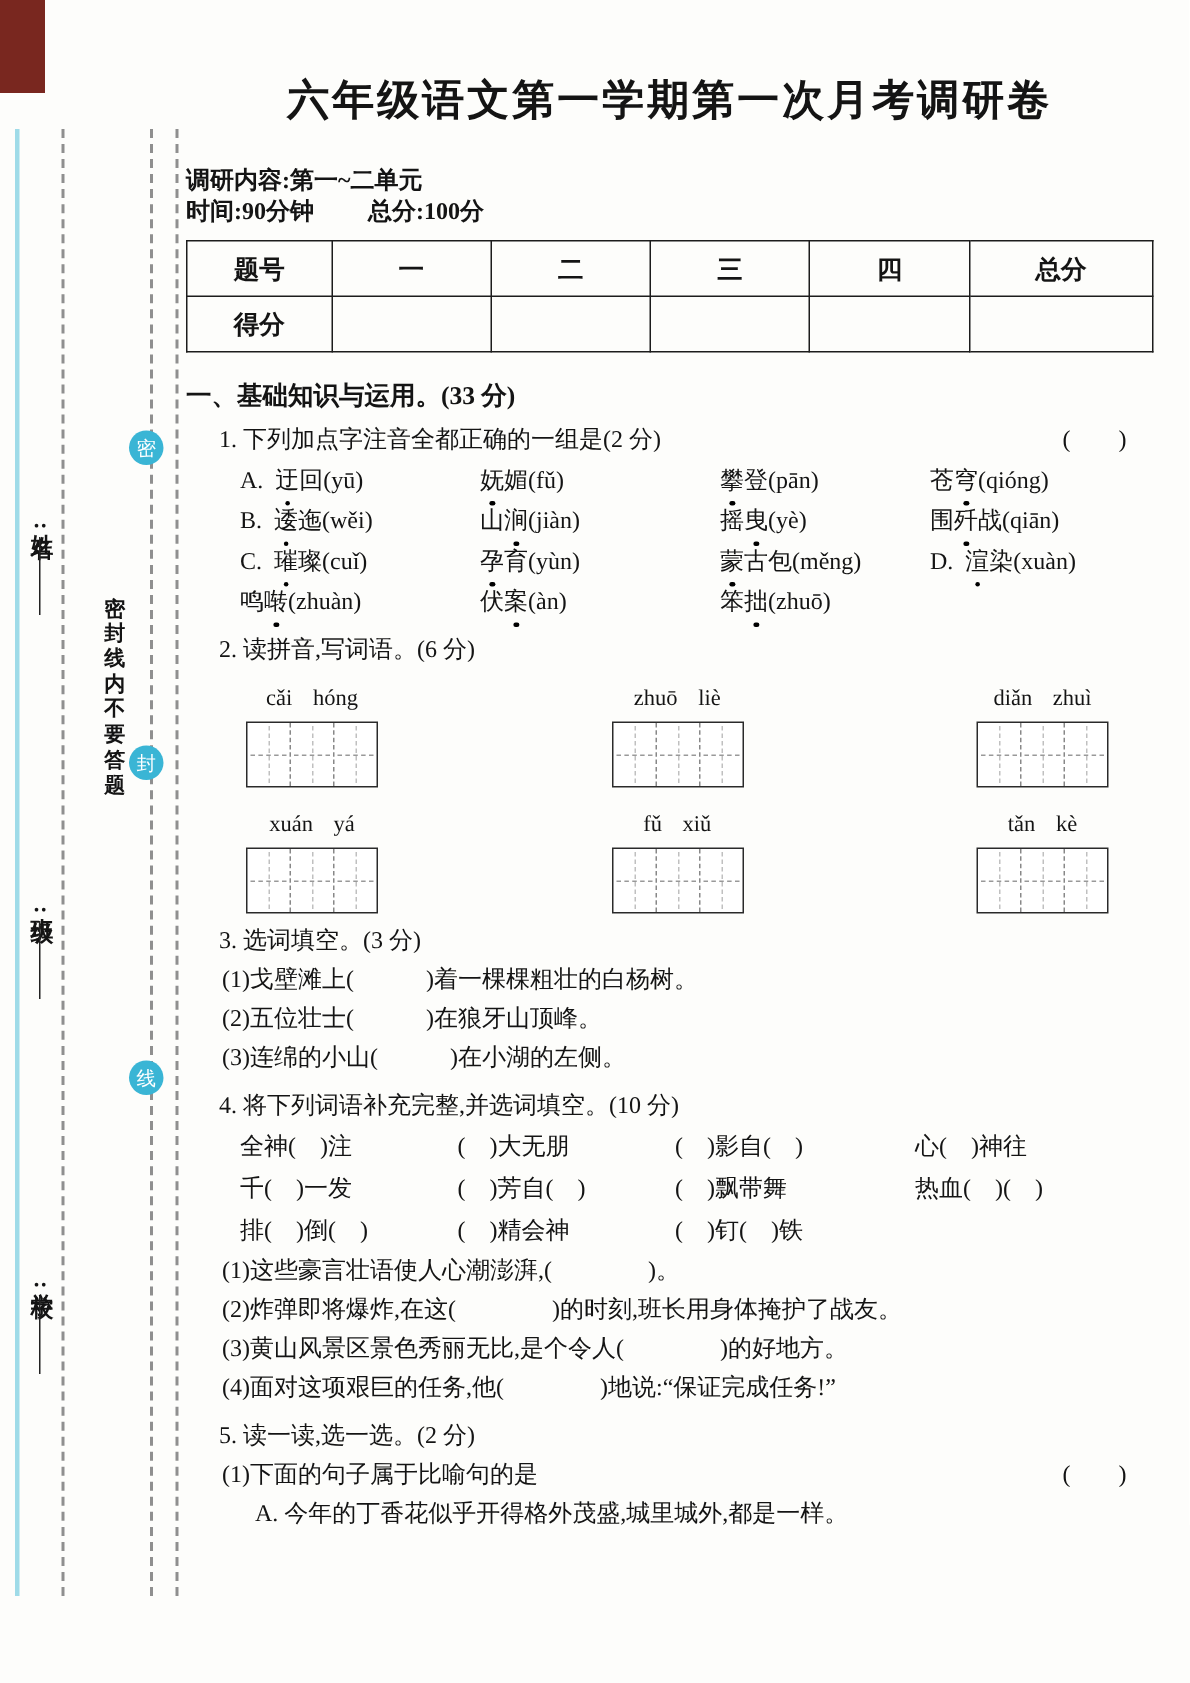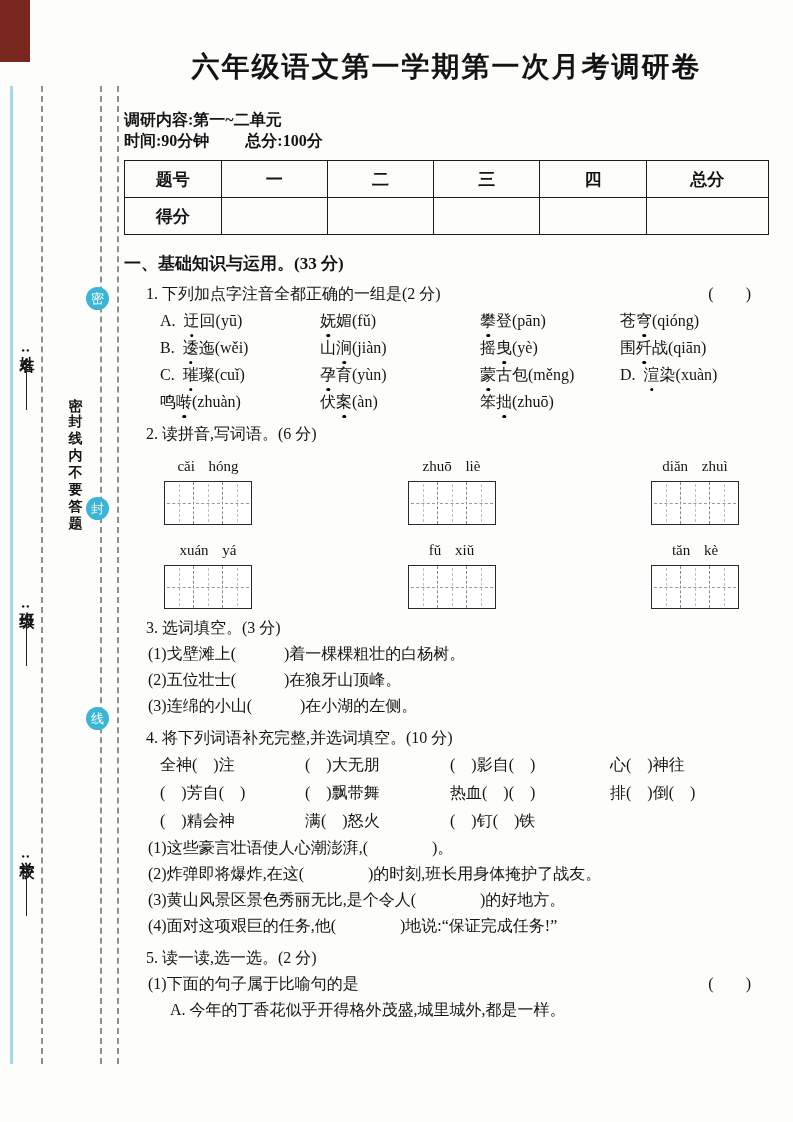--- a/index.html
+++ b/index.html
@@ -221,26 +221,26 @@
       <div class="item">(3)连绵的小山(　　　)在小湖的左侧。</div>
     </div>
 
     <div class="q">
       <div class="q-label">4. 将下列词语补充完整,并选词填空。(10 分)</div>
       <div class="idiom-grid">
         <span>全神(　)注</span>
         <span>(　)大无朋</span>
         <span>(　)影自(　)</span>
         <span>心(　)神往</span>
+        <span>千(　)一发</span>
         <span>(　)芳自(　)</span>
         <span>(　)飘带舞</span>
         <span>热血(　)(　)</span>
         <span>排(　)倒(　)</span>
         <span>(　)精会神</span>
-        <span>满(　)怒火</span>
         <span>(　)钉(　)铁</span>
       </div>
       <div class="item">(1)这些豪言壮语使人心潮澎湃,(　　　　)。</div>
       <div class="item">(2)炸弹即将爆炸,在这(　　　　)的时刻,班长用身体掩护了战友。</div>
       <div class="item">(3)黄山风景区景色秀丽无比,是个令人(　　　　)的好地方。</div>
       <div class="item">(4)面对这项艰巨的任务,他(　　　　)地说:“保证完成任务!”</div>
     </div>
 
     <div class="q">
       <div class="q-label">5. 读一读,选一选。(2 分)</div>

